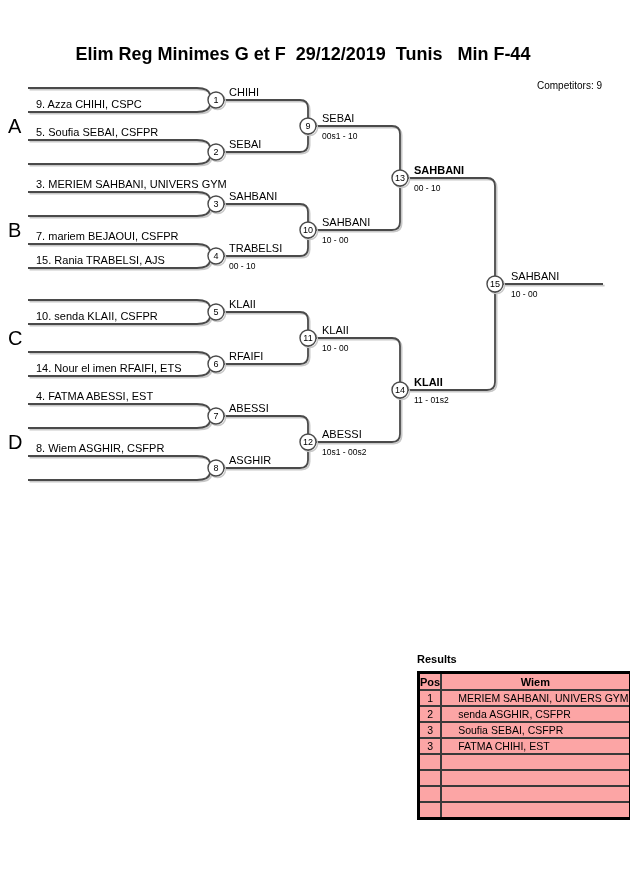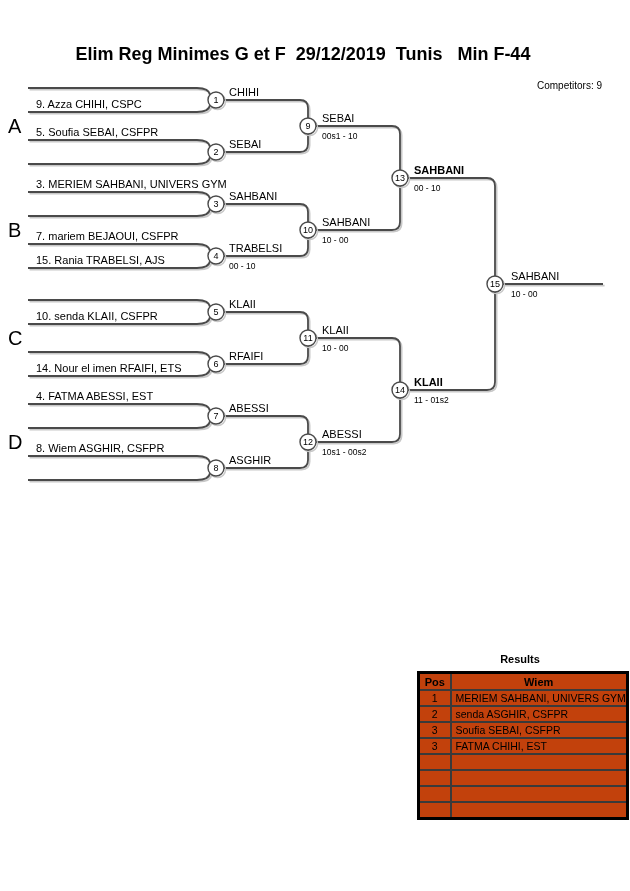--- a/index.html
+++ b/index.html
@@ -18,32 +18,32 @@
   svg text { fill:#000; }
   .cname  { font-size:11px; }
   .wname  { font-size:11px; }
   .wname.bold { font-weight:bold; }
   .score  { font-size:8.5px; }
   .cnum   { font-size:9px; text-anchor:middle; }
   .glabel { font-size:20px; }
   use.shadow { stroke:#c8c8c8; }
   use.main   { stroke:#4a4a4a; }
   #results-title {
-    top:653px; left:417px; width:206px; text-align:center;
+    top:653px; left:417px; width:206px; 
     font-weight:bold; font-size:11px;
   }
   #results-table {
     top:671px; left:417px; border-collapse:collapse; table-layout:fixed;
-    border:3px solid #000; background:#c2410c;
+    border:3px solid #000; background:#fca5a5;
   }
   #results-table th, #results-table td { border:2px solid #3a3a3a; }
   #results-table th { font-size:11px; font-weight:bold; height:15px; text-align:center; padding:0; }
   #results-table td { font-size:10.5px; height:14px; padding:0; }
   #results-table td.pos  { text-align:center; }
-  #results-table td.name { padding-left:4px; white-space:nowrap; overflow:visible; }
+  #results-table td.name { padding-left:16px; white-space:nowrap; overflow:visible; }
   col.c-pos  { width:32px; }
   col.c-name { width:174px; }
 </style>
 </head>
 <body>
 
 <div id="title" class="abs">Elim Reg Minimes G et F  29/12/2019  Tunis   Min F-44</div>
 <div id="competitors" class="abs">Competitors: 9</div>
 
 <svg id="bracket-svg" class="abs" width="630" height="560" viewBox="0 0 630 560">

